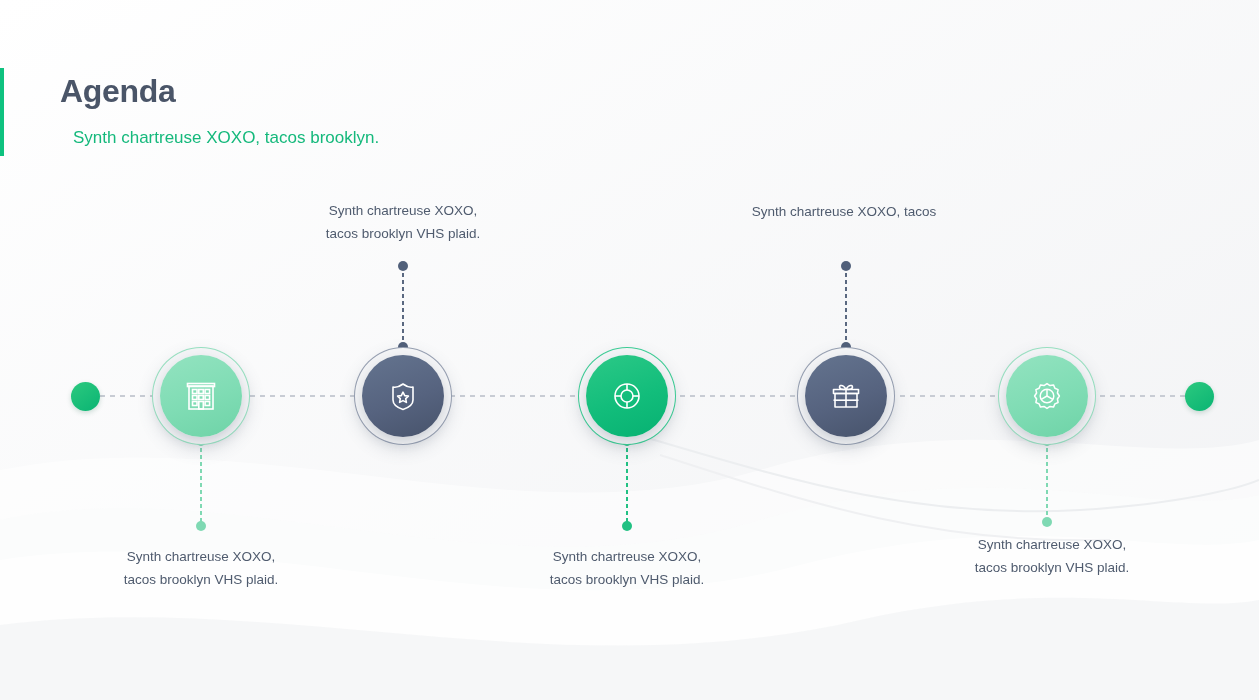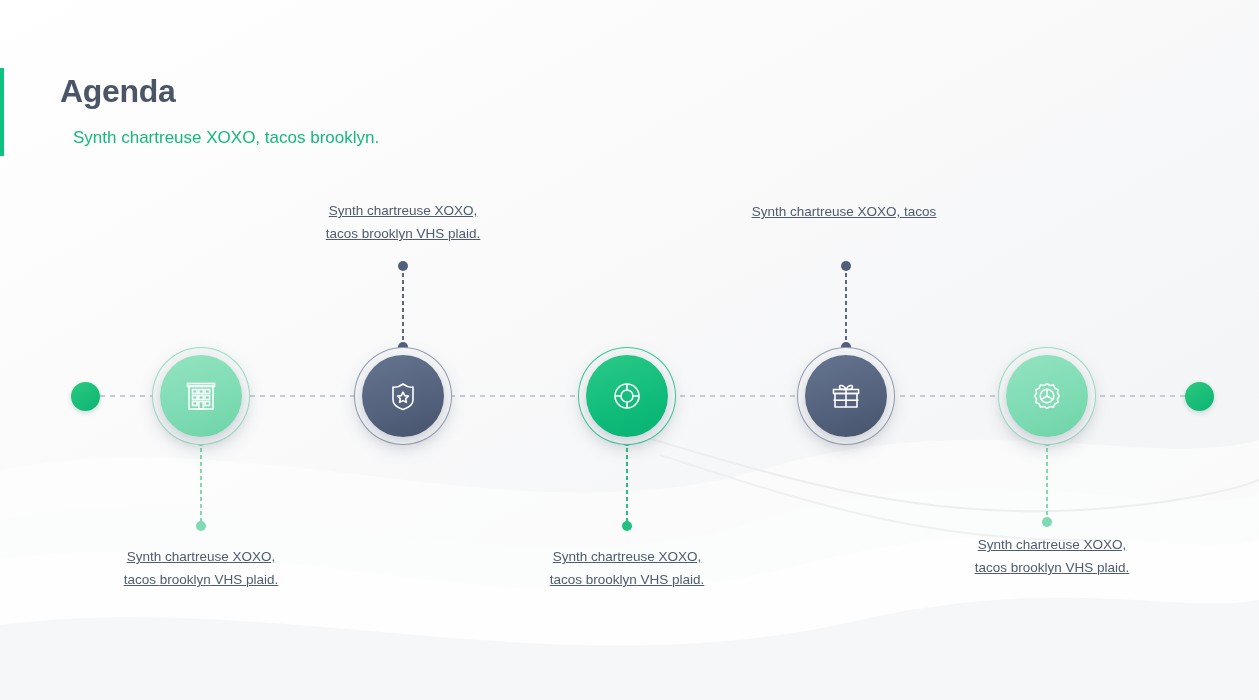--- a/index.html
+++ b/index.html
@@ -163,21 +163,21 @@
 
   
   .label {
     position: absolute;
     font-size: 13.5px;
     line-height: 23px;
     color: #4f5b6e;
     text-align: center;
     white-space: nowrap;
   }
-  .label .ln { display: block; text-decoration: underline; }
+  .label .ln { display: block; }
 </style>
 </head>
 <body>
 
 <svg class="bg-texture" viewBox="0 0 1259 700" preserveAspectRatio="none">
   <defs>
     <linearGradient id="bgg" x1="0" y1="0" x2="1" y2="1">
       <stop offset="0%" stop-color="#ffffff"></stop>
       <stop offset="100%" stop-color="#f1f2f4"></stop>
     </linearGradient>

